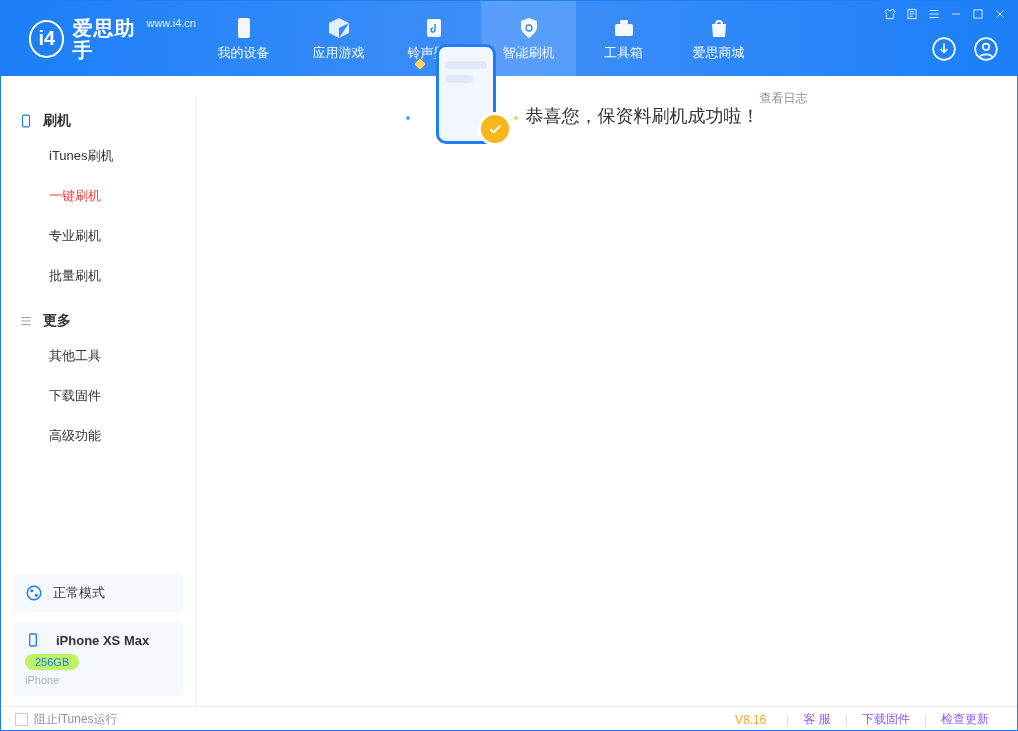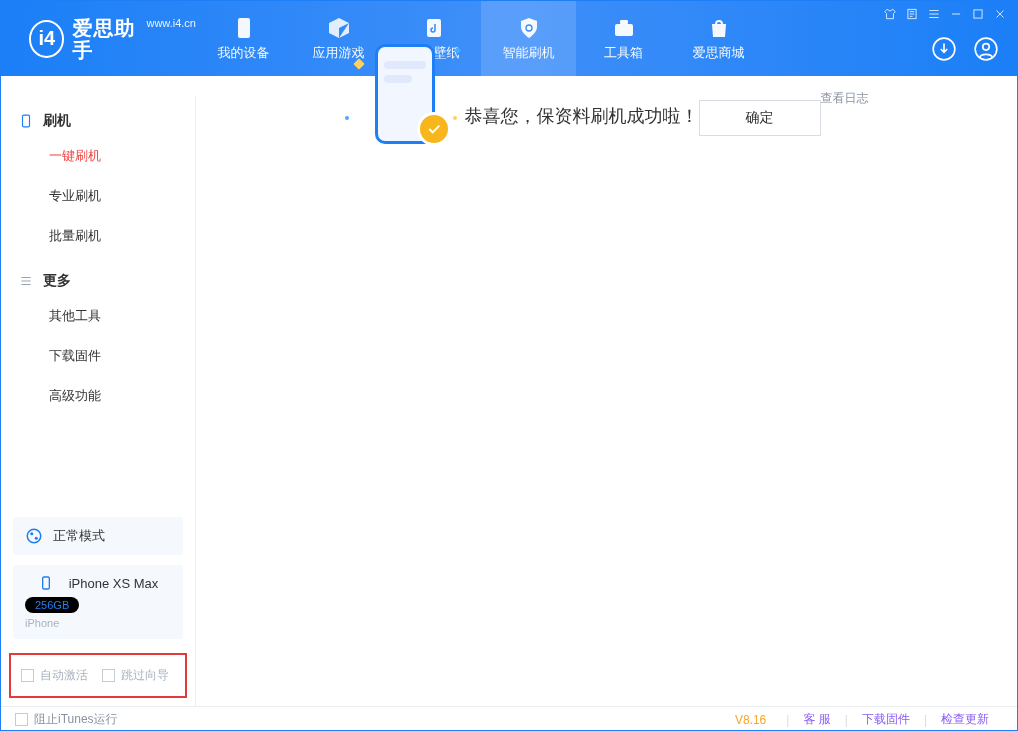--- a/index.html
+++ b/index.html
@@ -27,23 +27,23 @@
 
 .sidebar { width: 195px; border-right: 1px solid #eaedf2; background: #fff; display: flex; flex-direction: column; position: relative; margin-top: 20px; }
 .side-group-hdr { display: flex; align-items: center; gap: 10px; padding: 16px 18px 6px; font-size: 14px; color: #333; font-weight: bold; }
 .side-group-hdr svg { width: 14px; height: 16px; }
 .side-item { padding: 11px 18px 11px 48px; font-size: 13px; color: #333; cursor: pointer; }
 .side-item.active { color: #ef4444; }
 .side-spacer { flex: 1; }
 .side-card { margin: 0 12px 10px; background: #f5f8fc; border-radius: 4px; padding: 10px 12px; display: flex; align-items: center; gap: 10px; font-size: 13px; color: #333; }
 .side-card svg { width: 18px; height: 18px; }
 .device-card { margin: 0 12px 10px; background: #f5f8fc; border-radius: 4px; padding: 10px 12px; }
-.device-card .name { font-weight: normal; font-size: 13px; color: #333; display: flex; align-items: center; gap: 15px; justify-content: center; }
+.device-card .name { font-weight: bold; font-size: 13px; color: #333; display: flex; align-items: center; gap: 15px; }
 .device-card .name svg { width: 16px; height: 16px; }
-.storage-pill { display: inline-block; margin-top: 6px; background: #000000; color: #1e7ef5; font-size: 11px; padding: 2px 10px; border-radius: 10px; }
+.storage-pill { display: inline-block; margin-top: 6px; background: #bef264; color: #1e7ef5; font-size: 11px; padding: 2px 10px; border-radius: 10px; }
 .device-sub { font-size: 11px; color: #aab2bf; margin-top: 4px; }
 .bottom-options { border: 2px solid #e33b3b; margin: 4px 8px 8px; padding: 12px 10px; display: flex; gap: 14px; align-items: center; }
 .chk { display: flex; align-items: center; gap: 6px; font-size: 12px; color: #aab2bf; }
 .chk-box { width: 13px; height: 13px; border: 1px solid #c6cbd4; background: #fff; }
 
 
 .main { flex: 1; position: relative; display: flex; align-items: flex-start; justify-content: center; }
 .phone-illus { width: 120px; height: 120px; position: relative; margin-top:-40px; }
 .phone-body { position: absolute; left: 30px; top: 8px; width: 60px; height: 100px; border: 3px solid #1e7ef5; border-radius: 10px; background: #f2f6fe; }
 .phone-body::before{ content:""; position:absolute; left:6px; top:14px; right:6px; height:8px; border-radius:4px; background:#dfe9fb;}
@@ -157,20 +157,21 @@
 
 <div class="body">
 
   <div class="sidebar">
     <div class="side-group-hdr">
       <svg viewBox="0 0 24 24">
           <rect x="6" y="2" width="12" height="20" rx="2" fill="none" stroke="#1e7ef5" stroke-width="2"></rect>
         </svg>
       <span>刷机</span>
     </div>
+    <div class="side-item">iTunes刷机</div>
     <div class="side-item active">一键刷机</div>
     <div class="side-item">专业刷机</div>
     <div class="side-item">批量刷机</div>
 
     <div class="side-group-hdr">
       <svg viewBox="0 0 24 24">
           <path d="M4 6h16M4 12h16M4 18h16" stroke="#9aa3b1" stroke-width="2"></path>
         </svg>
       <span>更多</span>
     </div>
@@ -193,47 +194,36 @@
       <div class="name">
         <svg viewBox="0 0 24 24">
             <rect x="7" y="3" width="10" height="18" rx="2" fill="none" stroke="#1e7ef5" stroke-width="2"></rect>
           </svg>
         <span>iPhone XS Max</span>
       </div>
       <span class="storage-pill">256GB</span>
       <div class="device-sub">iPhone</div>
     </div>
 
-    <div class="bottom-options">
-      <label class="chk">
-        <span class="chk-box"></span>
-        <span>自动激活</span>
-      </label>
-      <label class="chk">
-        <span class="chk-box"></span>
-        <span>跳过向导</span>
-      </label>
-    </div>
   </div>
 
   <div class="main">
     <div class="phone-illus">
       <span class="spark a"></span>
         <span class="spark b"></span>
         <span class="spark c"></span>
         <span class="spark d"></span>
       <div class="phone-body"></div>
       <div class="check-badge">
         <svg viewBox="0 0 24 24">
             <path d="M5 12l5 5L20 7"></path>
           </svg>
       </div>
     </div>
     <div class="success-text">恭喜您，保资料刷机成功啦！</div>
-    <button class="ok-btn">确定</button>
     <a class="log-link">查看日志</a>
   </div>
 </div>
 
 <div class="footer">
   <label class="chk">
     <span class="chk-box"></span>
     <span>阻止iTunes运行</span>
   </label>
   <div class="footer-spacer"></div>

